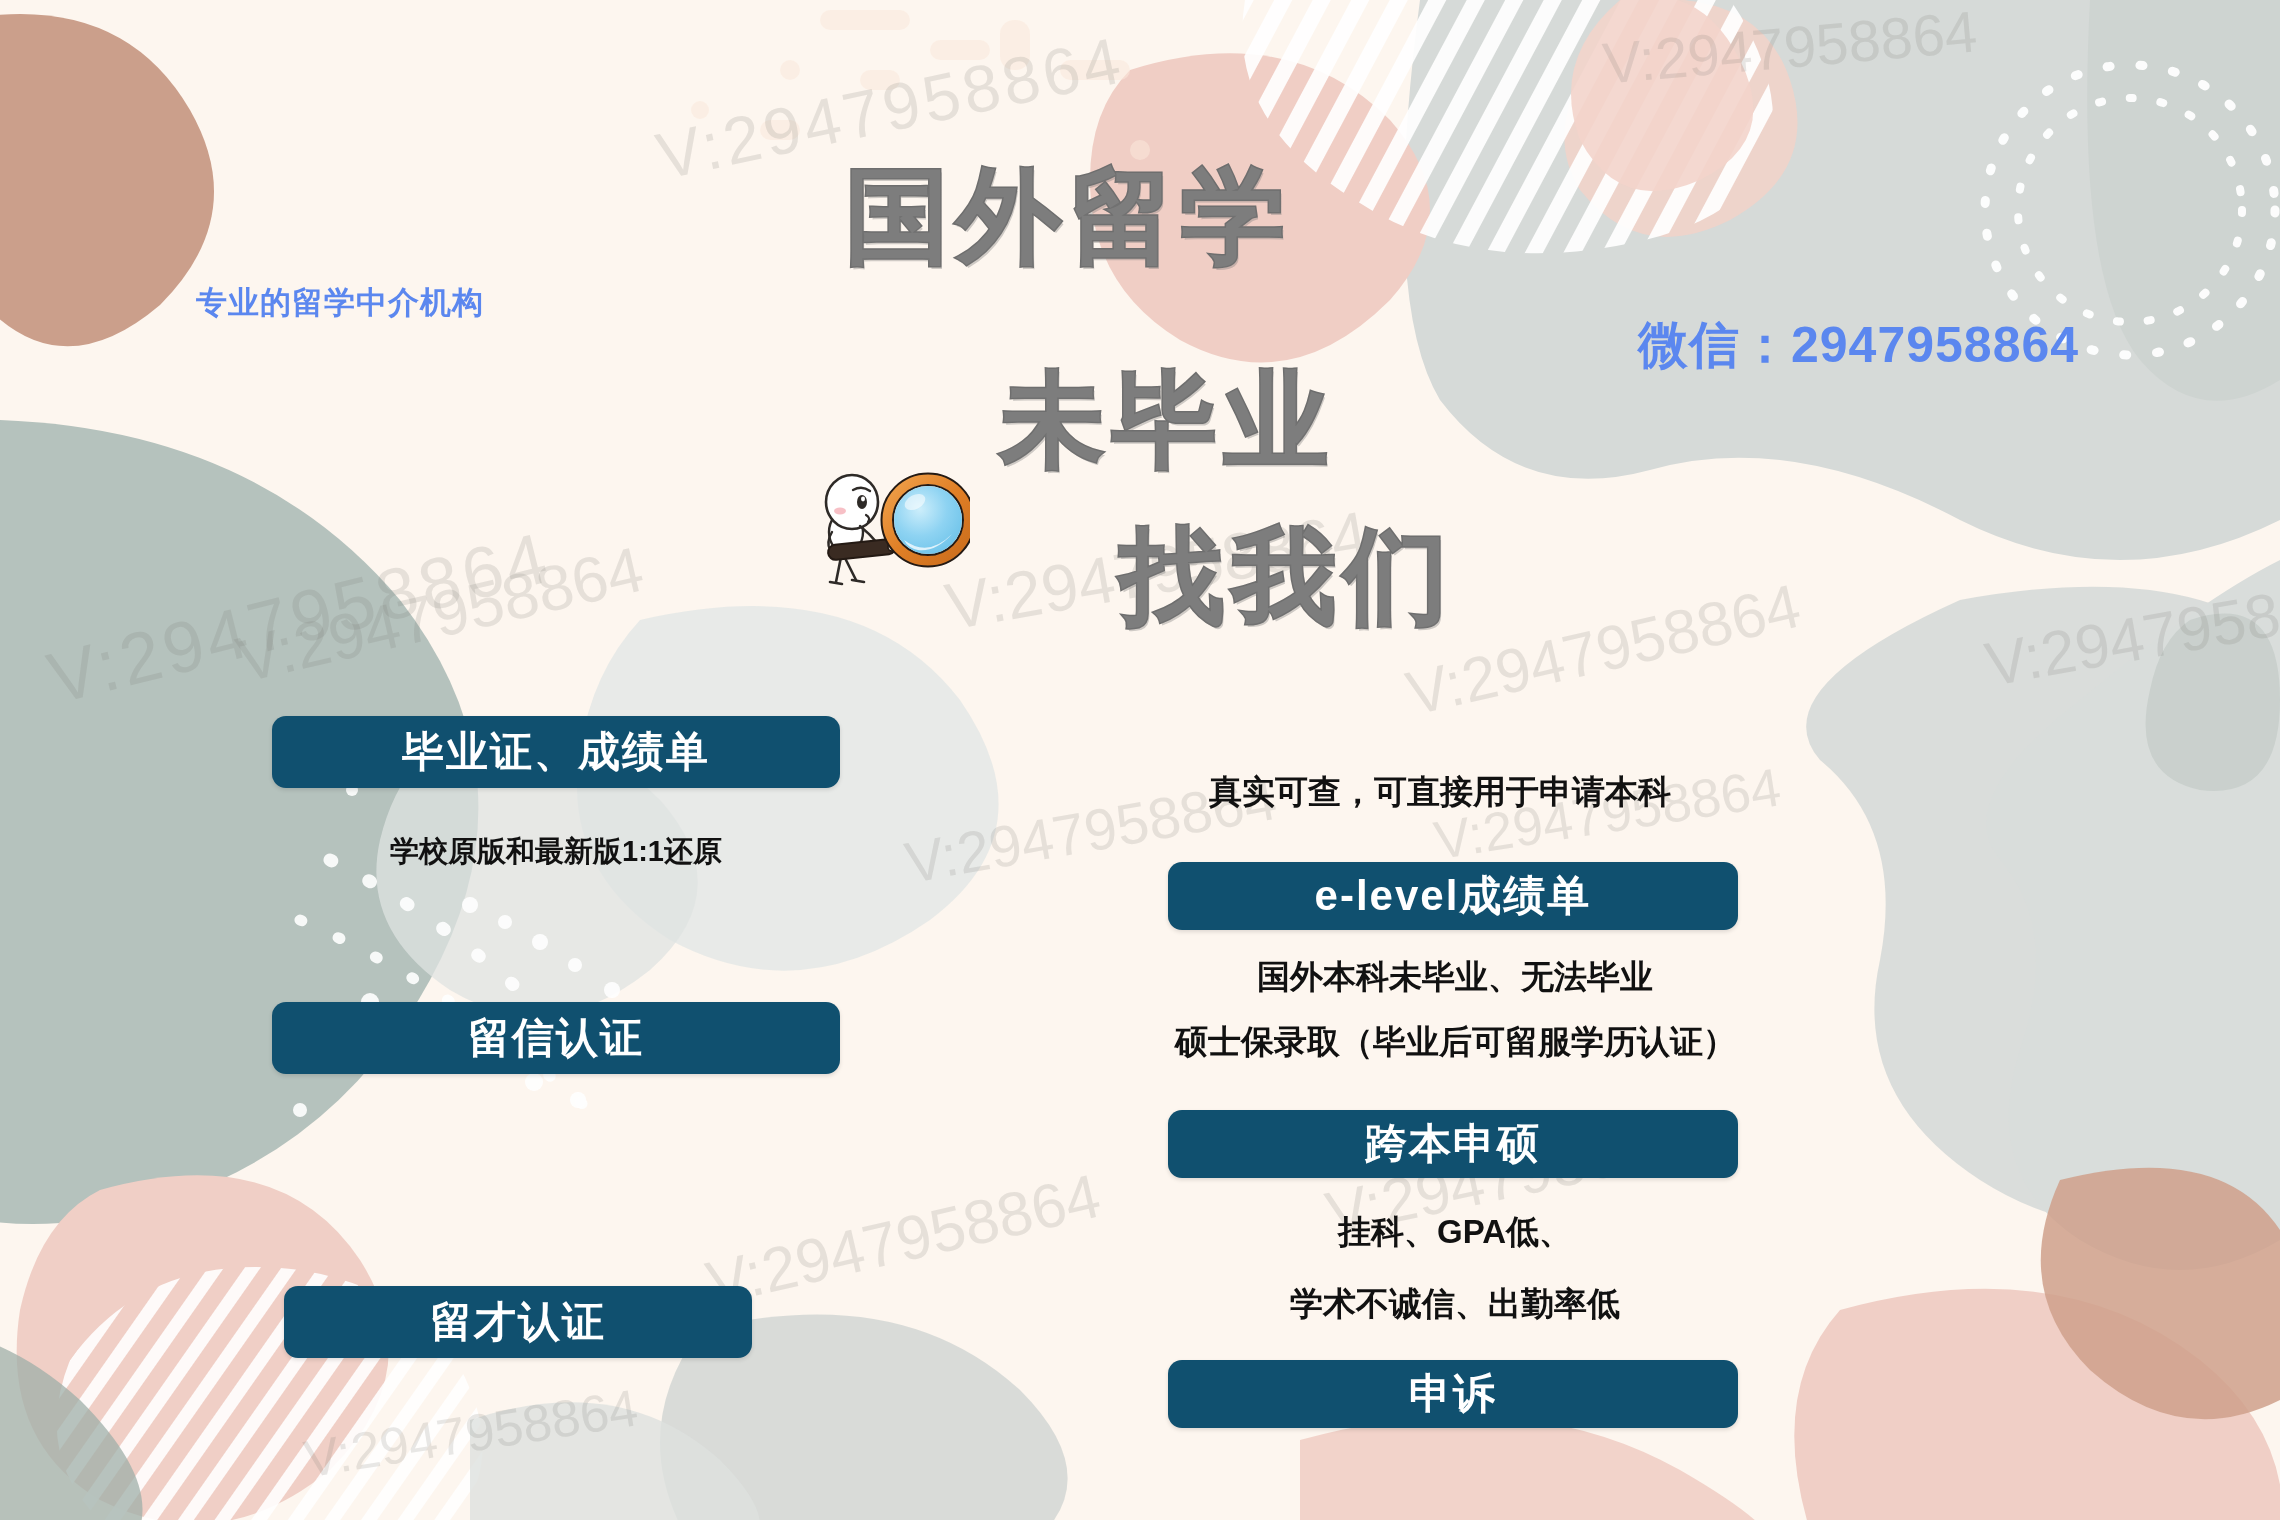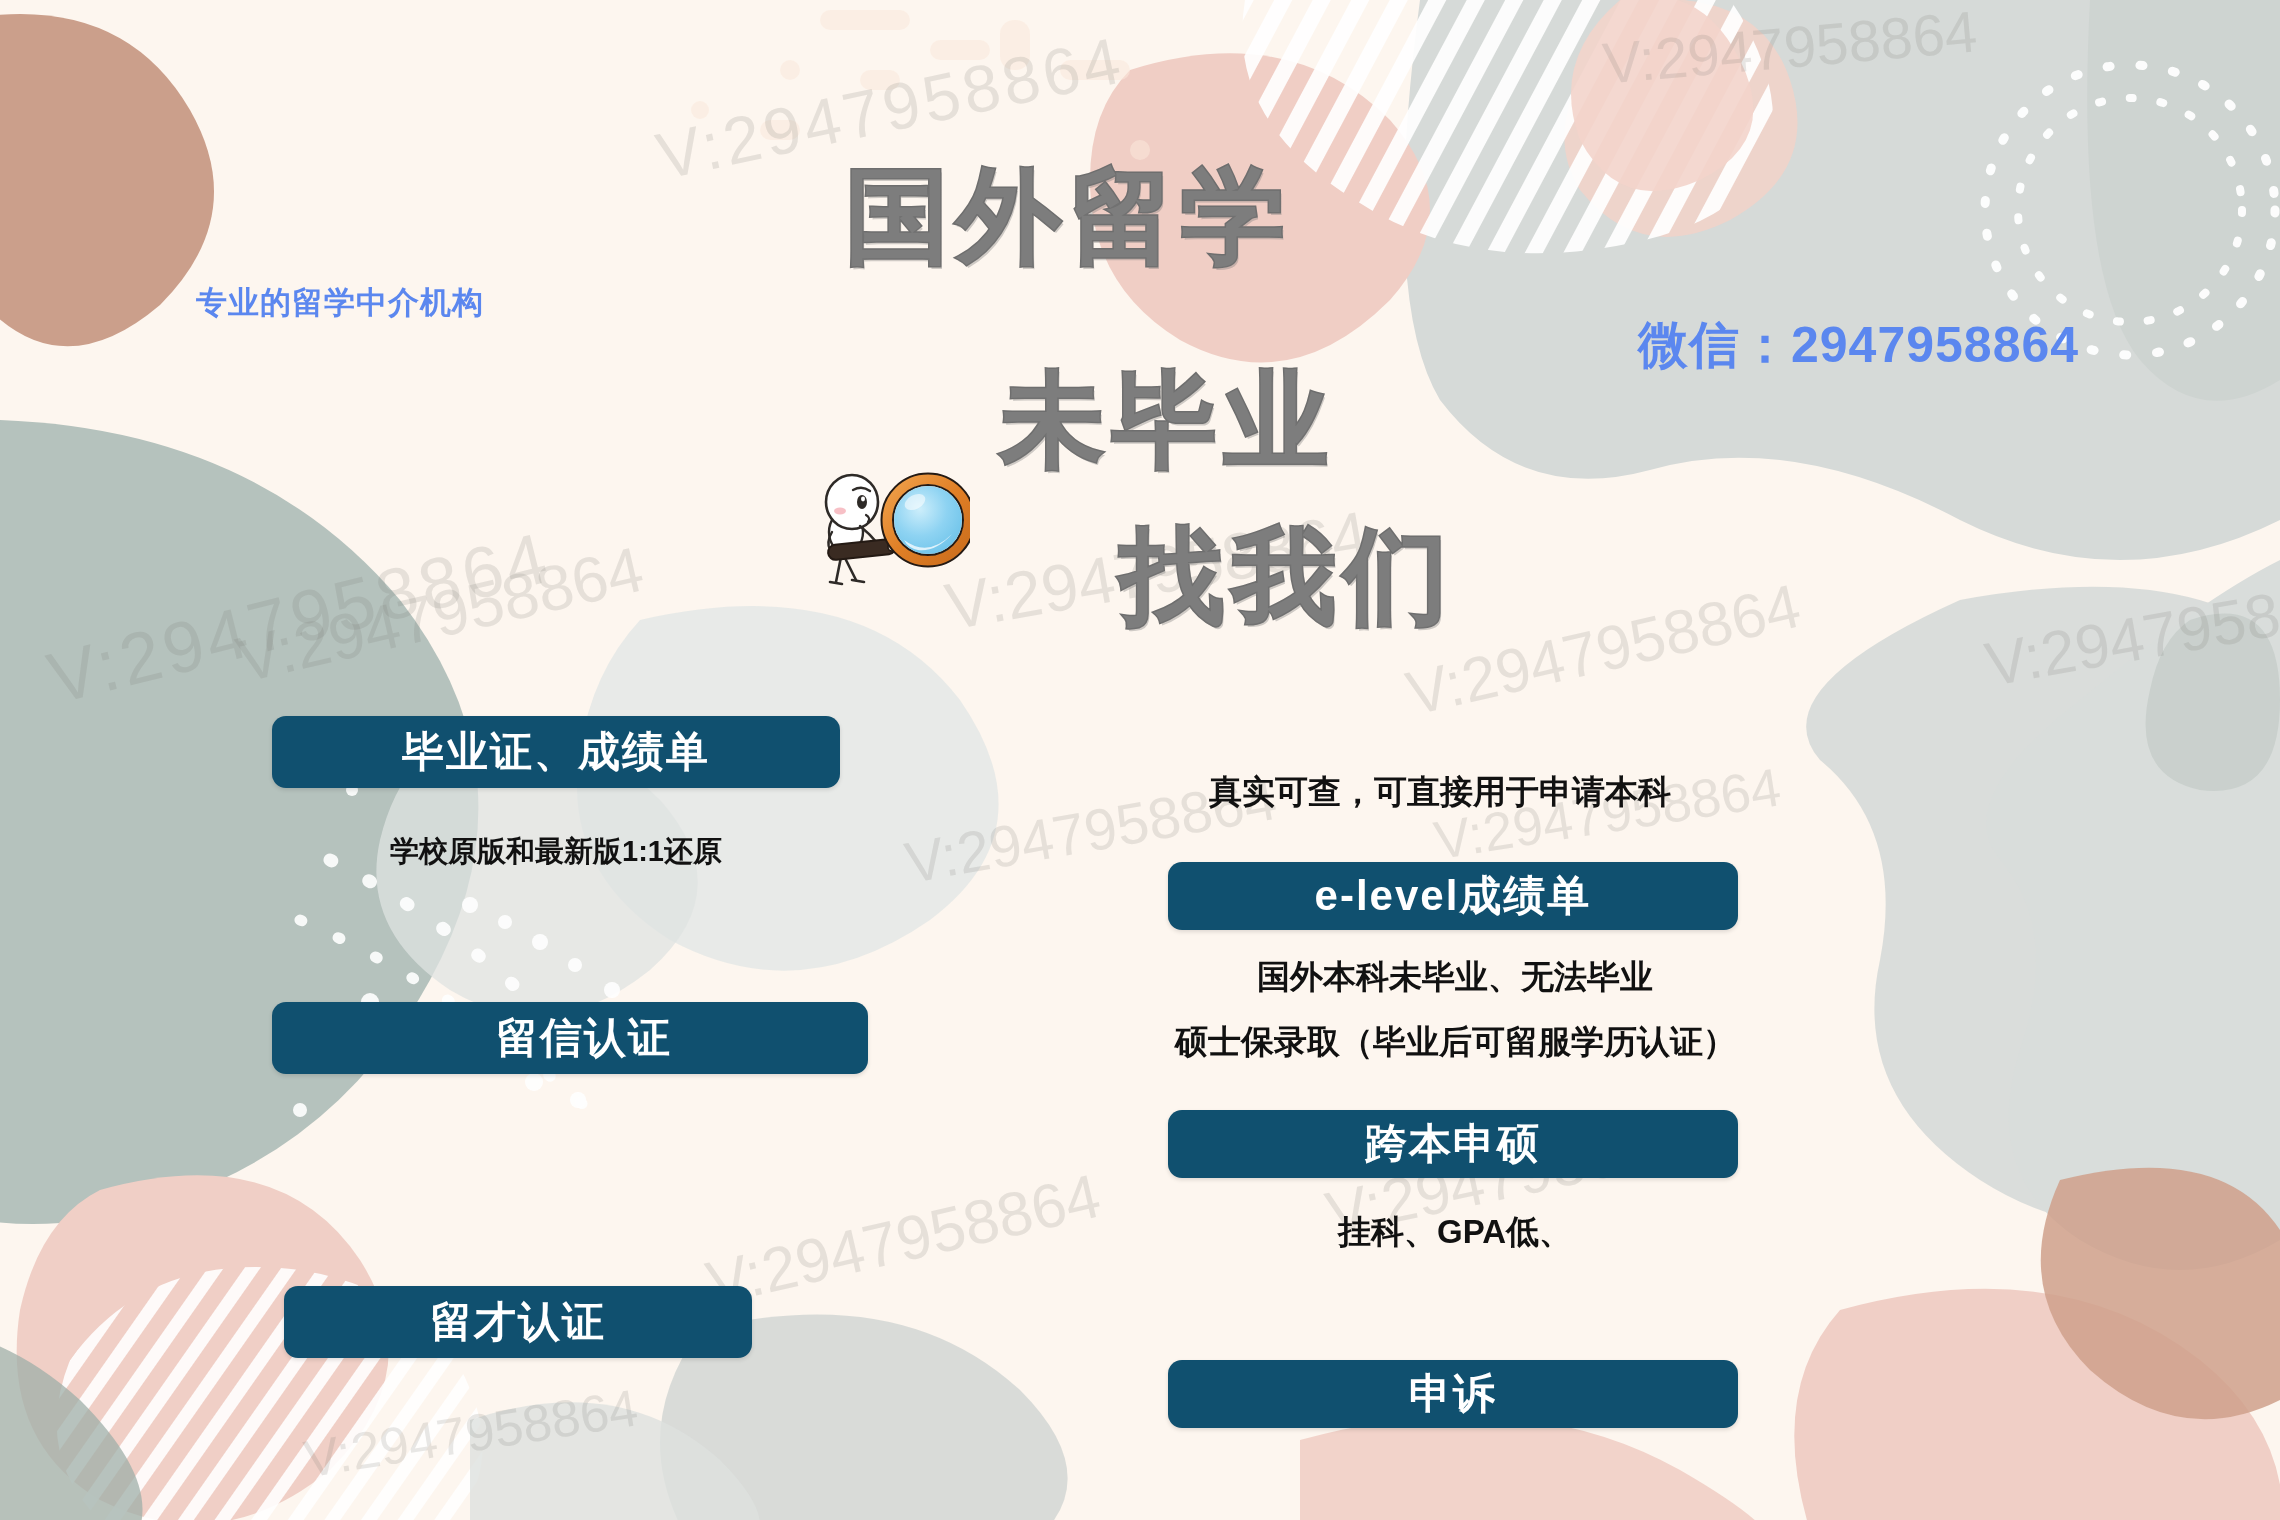--- a/index.html
+++ b/index.html
@@ -74,21 +74,21 @@
     position:absolute;
     color:#111111;
     font-weight:bold;
     text-align:center;
     white-space:nowrap;
   }
 
   
   .b-left-1{left:272px;top:716px;width:568px;height:72px;font-size:42px;}
   .s-left-1{left:272px;top:832px;width:568px;font-size:29px;}
-  .b-left-2{left:272px;top:1002px;width:568px;height:72px;font-size:42px;padding-left:28px;}
+  .b-left-2{left:272px;top:1002px;width:568px;height:72px;font-size:42px;}
   .s-left-2{left:232px;top:1142px;width:648px;font-size:33px;}
   .b-left-3{left:284px;top:1286px;width:468px;height:72px;font-size:42px;}
 
   
   .s-right-0{left:1130px;top:770px;width:620px;font-size:33px;}
   .b-right-1{left:1168px;top:862px;width:570px;height:68px;font-size:42px;}
   .s-right-1{left:1150px;top:955px;width:610px;font-size:33px;}
   .s-right-2{left:1098px;top:1020px;width:715px;font-size:33px;}
   .b-right-2{left:1168px;top:1110px;width:570px;height:68px;font-size:42px;}
   .s-right-3{left:1190px;top:1210px;width:530px;font-size:33px;text-align:center;}
@@ -282,17 +282,18 @@
     <div class="badge b-left-3">留才认证</div>
 
     <div class="sub s-right-0">真实可查，可直接用于申请本科</div>
 
     <div class="badge b-right-1">e-level成绩单</div>
     <div class="sub s-right-1">国外本科未毕业、无法毕业</div>
     <div class="sub s-right-2">硕士保录取（毕业后可留服学历认证）</div>
 
     <div class="badge b-right-2">跨本申硕</div>
     <div class="sub s-right-3">挂科、GPA低、</div>
+    <div class="sub s-right-4">学术不诚信、出勤率低</div>
 
     <div class="badge b-right-3">申诉</div>
 
   </div>
 </div>
 
 </body></html>

